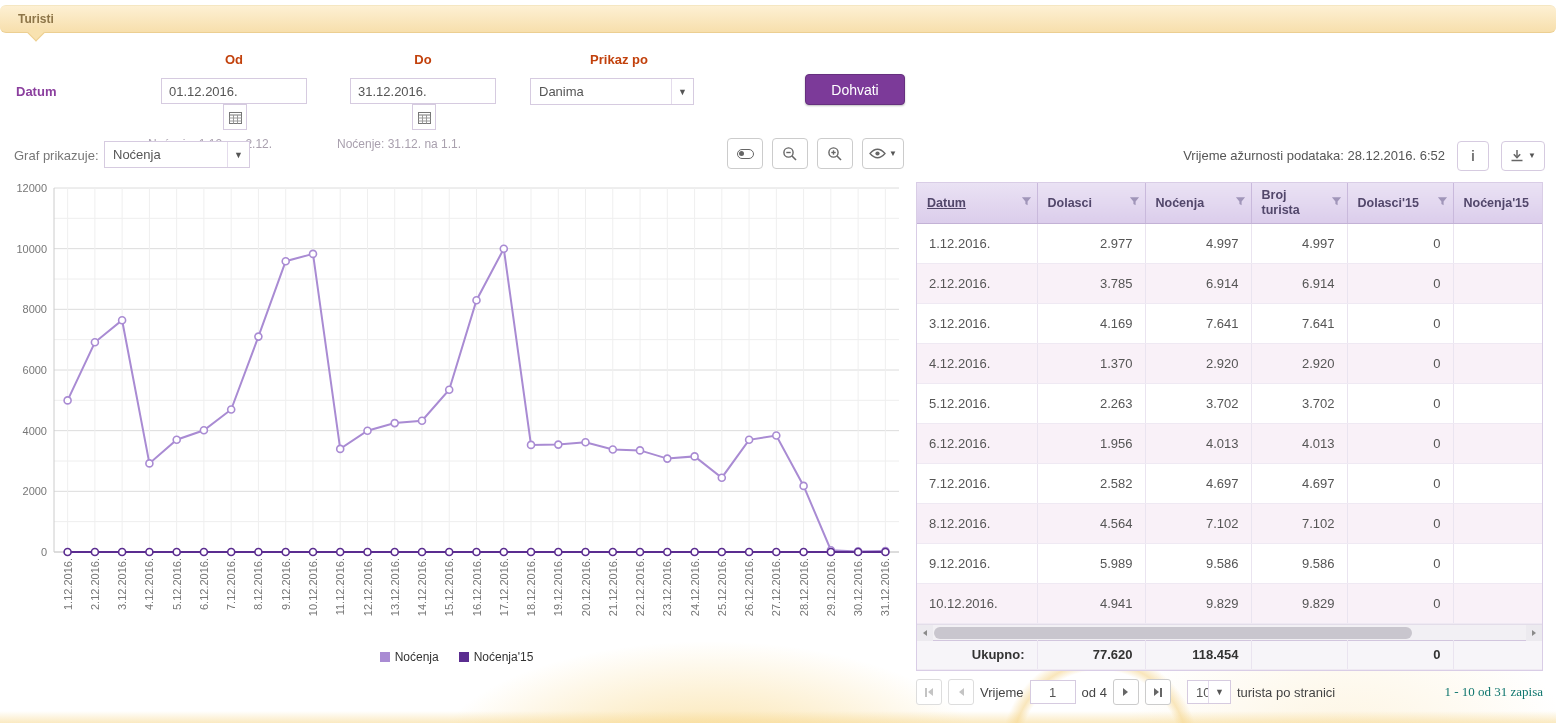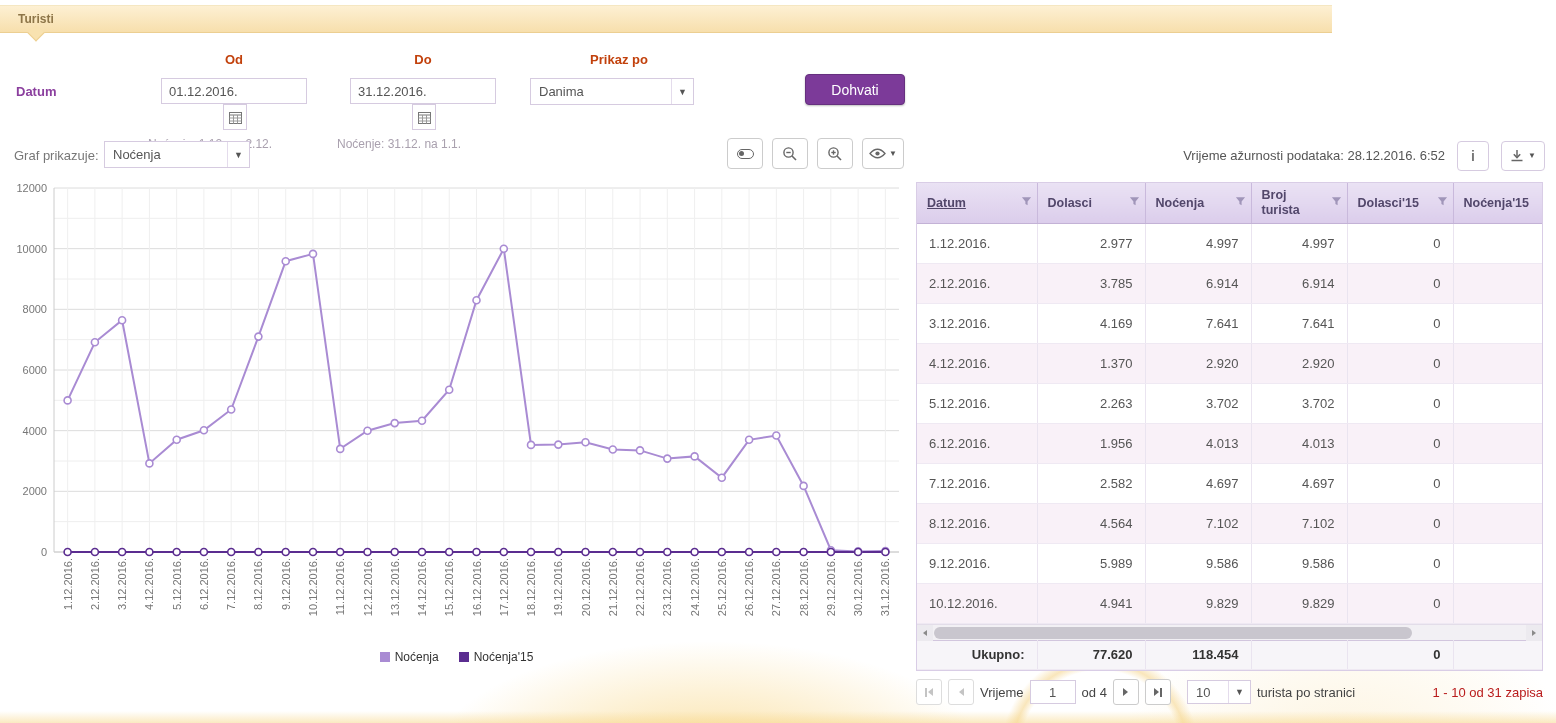--- a/index.html
+++ b/index.html
@@ -13,22 +13,22 @@
   .blob-a { left:430px; top:640px; width:560px; height:120px;
     background:radial-gradient(ellipse at 50% 100%, rgba(246,198,84,.55), rgba(246,198,84,0) 70%); }
   .blob-b { left:985px; top:640px; width:230px; height:110px;
     background:radial-gradient(circle at 50% 100%, rgba(0,0,0,0) 50%, rgba(243,205,120,.5) 55%, rgba(243,205,120,0) 62%); }
   .blob-c { left:1130px; top:615px; width:430px; height:140px;
     background:radial-gradient(ellipse at 50% 100%, rgba(250,228,178,.42), rgba(250,228,178,0) 75%); }
   .blob-band { left:0; top:711px; width:1556px; height:12px;
     background:linear-gradient(to top, rgba(247,216,142,.55), rgba(247,216,142,0)); }
   .layer { position:absolute; z-index:2; }
   
-  .topbar { left:0; top:5px; width:1332px; height:28px;
-    background:linear-gradient(#fdf0d3,#f7dfac); border-top:1px solid #f5e7c2; border-bottom:1px solid #eccf92; }
+  .topbar { left:0; top:5px; width:1556px; height:28px;
+    background:linear-gradient(#fdf0d3,#f7dfac); border-top:1px solid #f5e7c2; border-bottom:1px solid #eccf92;border-radius:6px; }
   .tab-label { position:absolute; left:18px; top:6px; font-size:12px; font-weight:bold; color:#8d7548; cursor:pointer; }
   .tab-pointer { left:30px; top:27px; width:12px; height:12px; background:#f8e2b0;
     border-right:1px solid #eccf92; border-bottom:1px solid #eccf92; transform:rotate(45deg); z-index:3; }
   
   .flabel { color:#8b3f9e; font-weight:bold; font-size:13px; }
   .datum-label { left:16px; top:84px; }
   .fg { top:52px; }
   .fg-od { left:148px; width:172px; }
   .fg-do { left:337px; width:172px; }
   .fg-prikaz { left:530px; width:178px; }
@@ -98,23 +98,23 @@
     align-items:center; justify-content:center; gap:1px; cursor:pointer; }
   .pg-btn.disabled { border-color:#ddd; cursor:default; }
   .t-left { width:0; height:0; border:4px solid transparent; border-right:5px solid #666; border-left:none; }
   .t-right { width:0; height:0; border:4px solid transparent; border-left:5px solid #666; border-right:none; }
   .t-left.small { border-right-color:#8a8a8a; border-width:3px; border-right-width:4px; }
   .t-right.small { border-left-color:#8a8a8a; border-width:3px; border-left-width:4px; }
   .disabled .t-left { border-right-color:#c4c4c4; }
   .vbar { width:2px; height:9px; background:#666; }
   .disabled .vbar { background:#c4c4c4; }
   input.page-input { width:46px; height:24px; text-align:center; }
-  .pagesize { width:64px; height:24px; margin-left:10px; }
+  .pagesize { width:44px; height:24px; margin-left:10px; }
   .pager .grow { flex:1; }
-  .range-text { color:#b91c1c; white-space:nowrap; }
+  .range-text { color:#0f766e; white-space:nowrap;font-family:Liberation Serif, serif; }
 </style>
 </head>
 <body>
 
 <div class="blob blob-a"></div>
 <div class="blob blob-b"></div>
 <div class="blob blob-c"></div>
 <div class="blob blob-band"></div>
 
 <div class="layer topbar">

